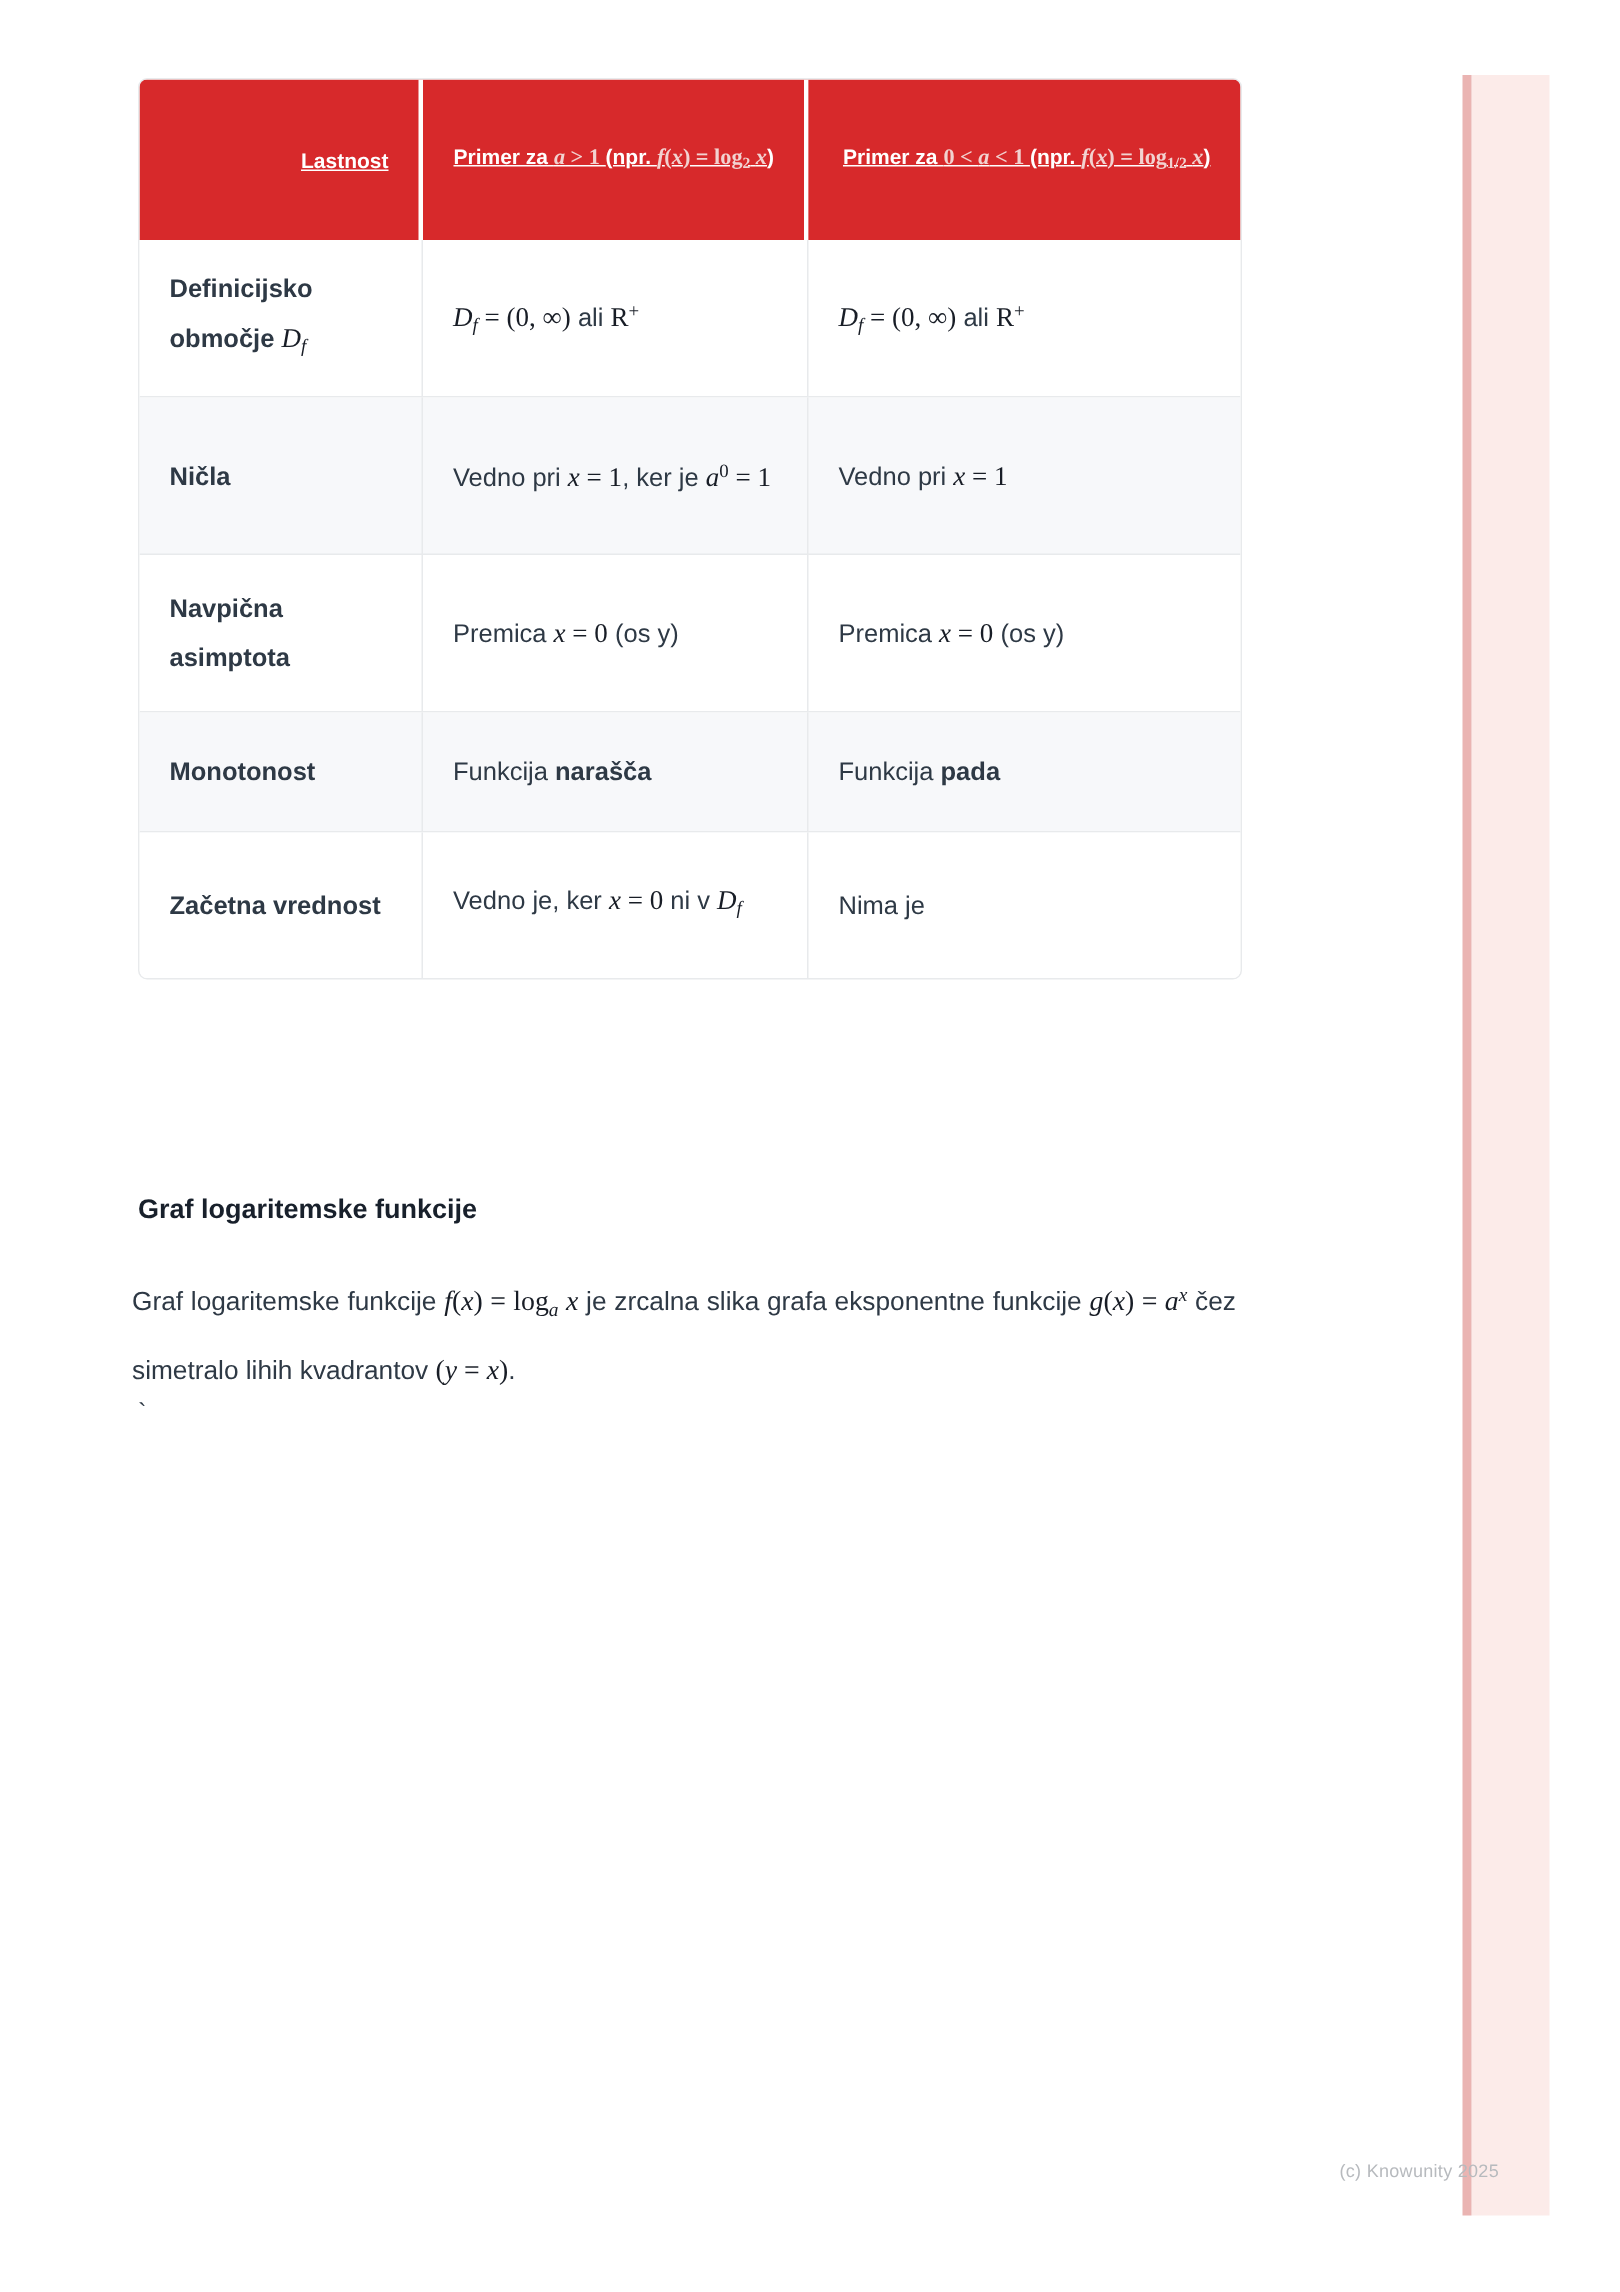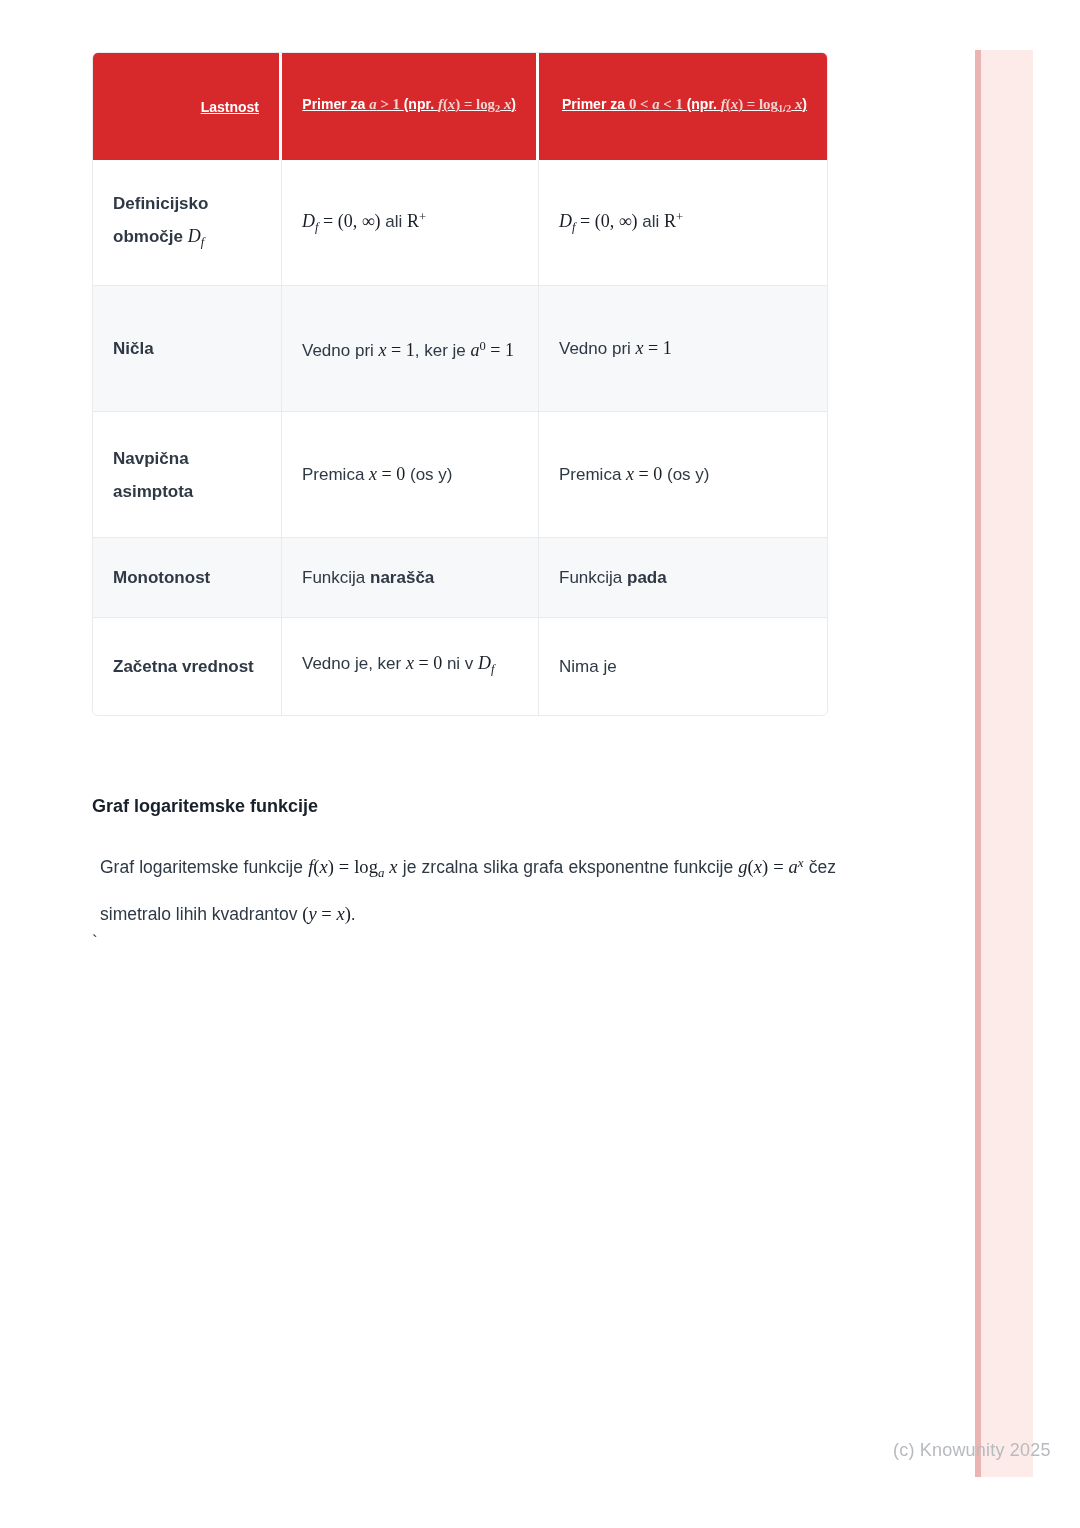--- a/index.html
+++ b/index.html
@@ -21,52 +21,52 @@
   th:not(:last-child) { border-right: 3px solid #ffffff; }
   th .m, th .mi, th .sub, th .subi, th .sup, th .supi { color: #f2d2d0; }
   td {
     vertical-align: middle; padding: 10px 20px;
     font-size: 17px; line-height: 33px; color: #2e3945;
   }
   td:not(:last-child) { border-right: 1px solid #e8eaec; }
   tbody tr:not(:last-child) td { border-bottom: 1px solid #e8eaec; }
   tbody tr:nth-child(odd)  { background: #ffffff; }
   tbody tr:nth-child(even) { background: #f7f8fa; }
-  tr.row-0, tr.row-1, tr.row-2, tr.row-3 { height: 126px; }
+  tr.row-0, tr.row-1, tr.row-2, tr.row-3 { height: 105px; }
   tr.row-4 { height: 80px; }
   tr.row-5 { height: 97px; }
 
   
   .b { font-weight: 700; }
   .m, .mi, .sub, .subi, .sup, .supi { font-family: "Liberation Serif", serif; color: #181d26; }
   .mi { font-style: italic; }
   .m, .mi { font-size: 1.06em; }
   .sub, .subi { font-size: 0.74em; vertical-align: -0.28em; }
   .sup, .supi { font-size: 0.74em; vertical-align: 0.5em; }
   .subi, .supi { font-style: italic; }
 
   
   .section-heading {
     position: absolute; left: 92px; top: 796px; width: 734px;
     font-size: 18px; font-weight: 700; color: #18202b;
   }
   .body-paragraph {
-    position: absolute; left: 100px; top: 842px; width: 736px;
+    position: absolute; left: 88px; top: 842px; width: 736px;
     font-size: 17.5px; line-height: 41px; text-align: justify; color: #2e3945;
   }
   .stray-char {
     position: absolute; left: 92px; top: 932px; font-size: 17px; color: #2e3945;
   }
 
   
   .edge-line { position: absolute; left: 975px; top: 50px; width: 6px;  height: 1427px; background: #eab4b2; z-index: 2; }
   .edge-fill { position: absolute; left: 981px; top: 50px; width: 52px; height: 1427px; background: #fcebe9; z-index: 1; }
   .copyright  {
     position: absolute; left: 893px; top: 1440px; z-index: 5;
-    font-size: 18px; color: #b7babe; letter-spacing: 0.2px;
+    font-size: 12px; color: #b7babe; letter-spacing: 0.2px;
   }
 </style>
 </head>
 <body>
 
 <div class="table-wrap">
   <table>
     <colgroup>
       <col style="width:189px">
         <col style="width:257px">

